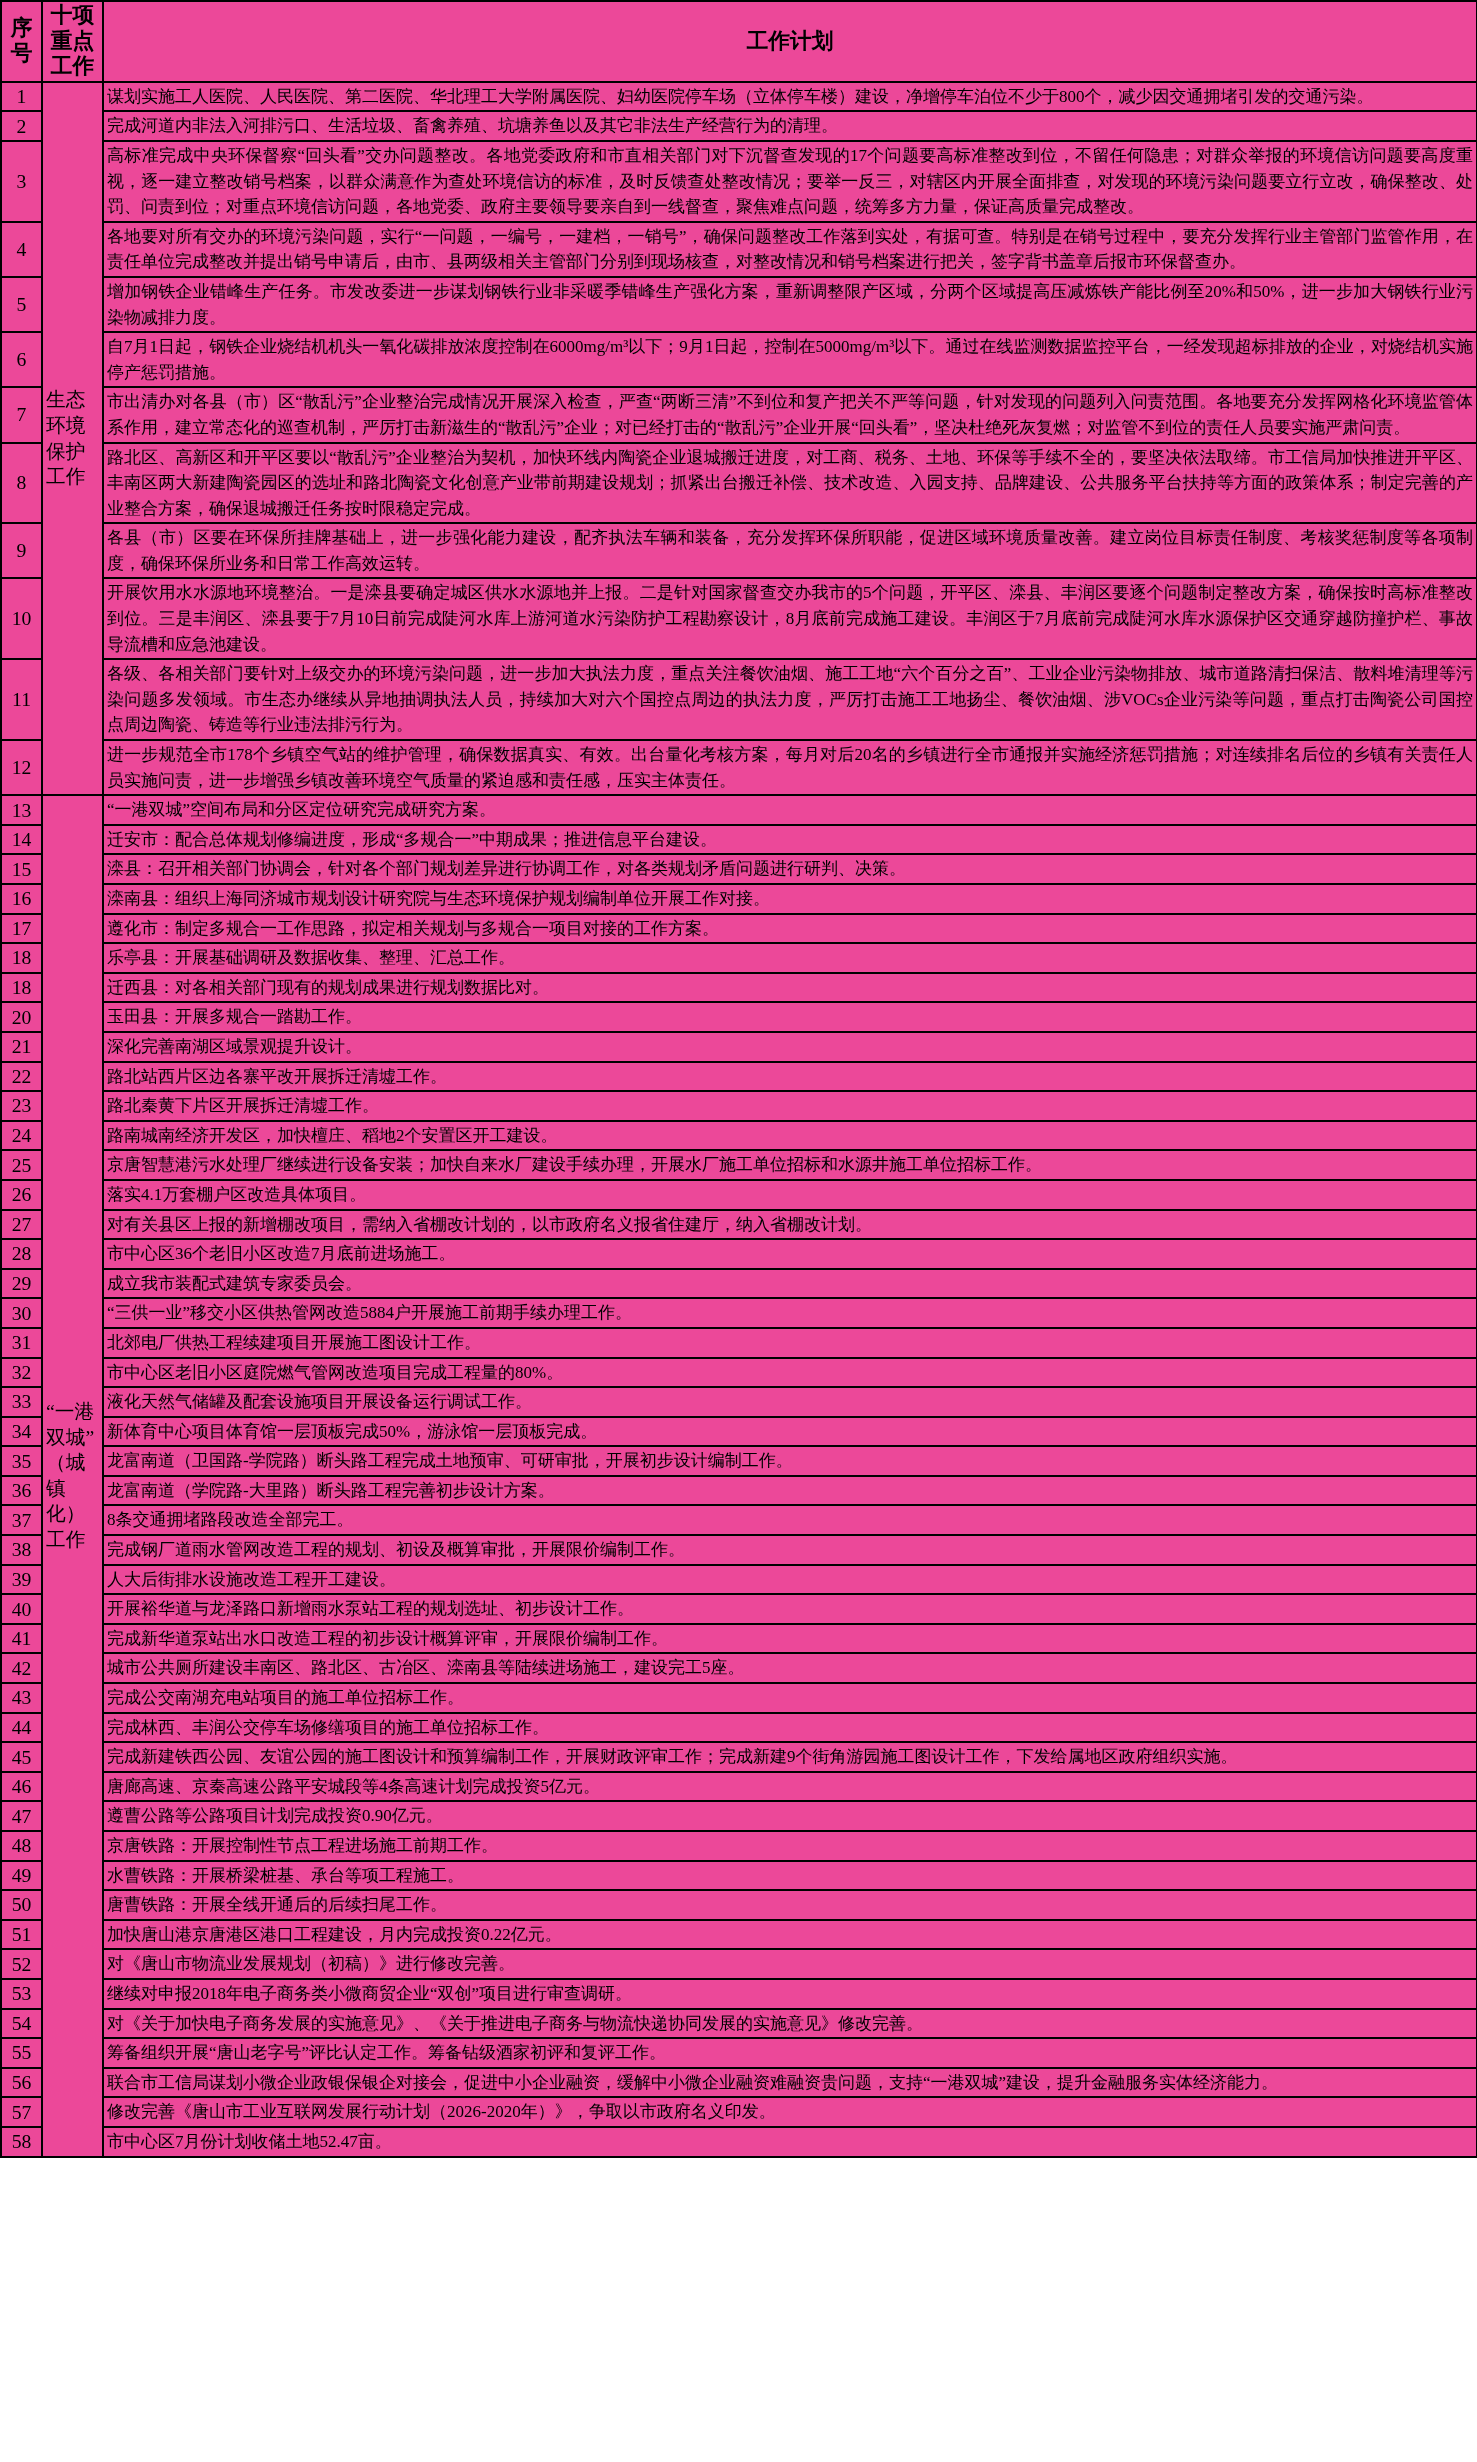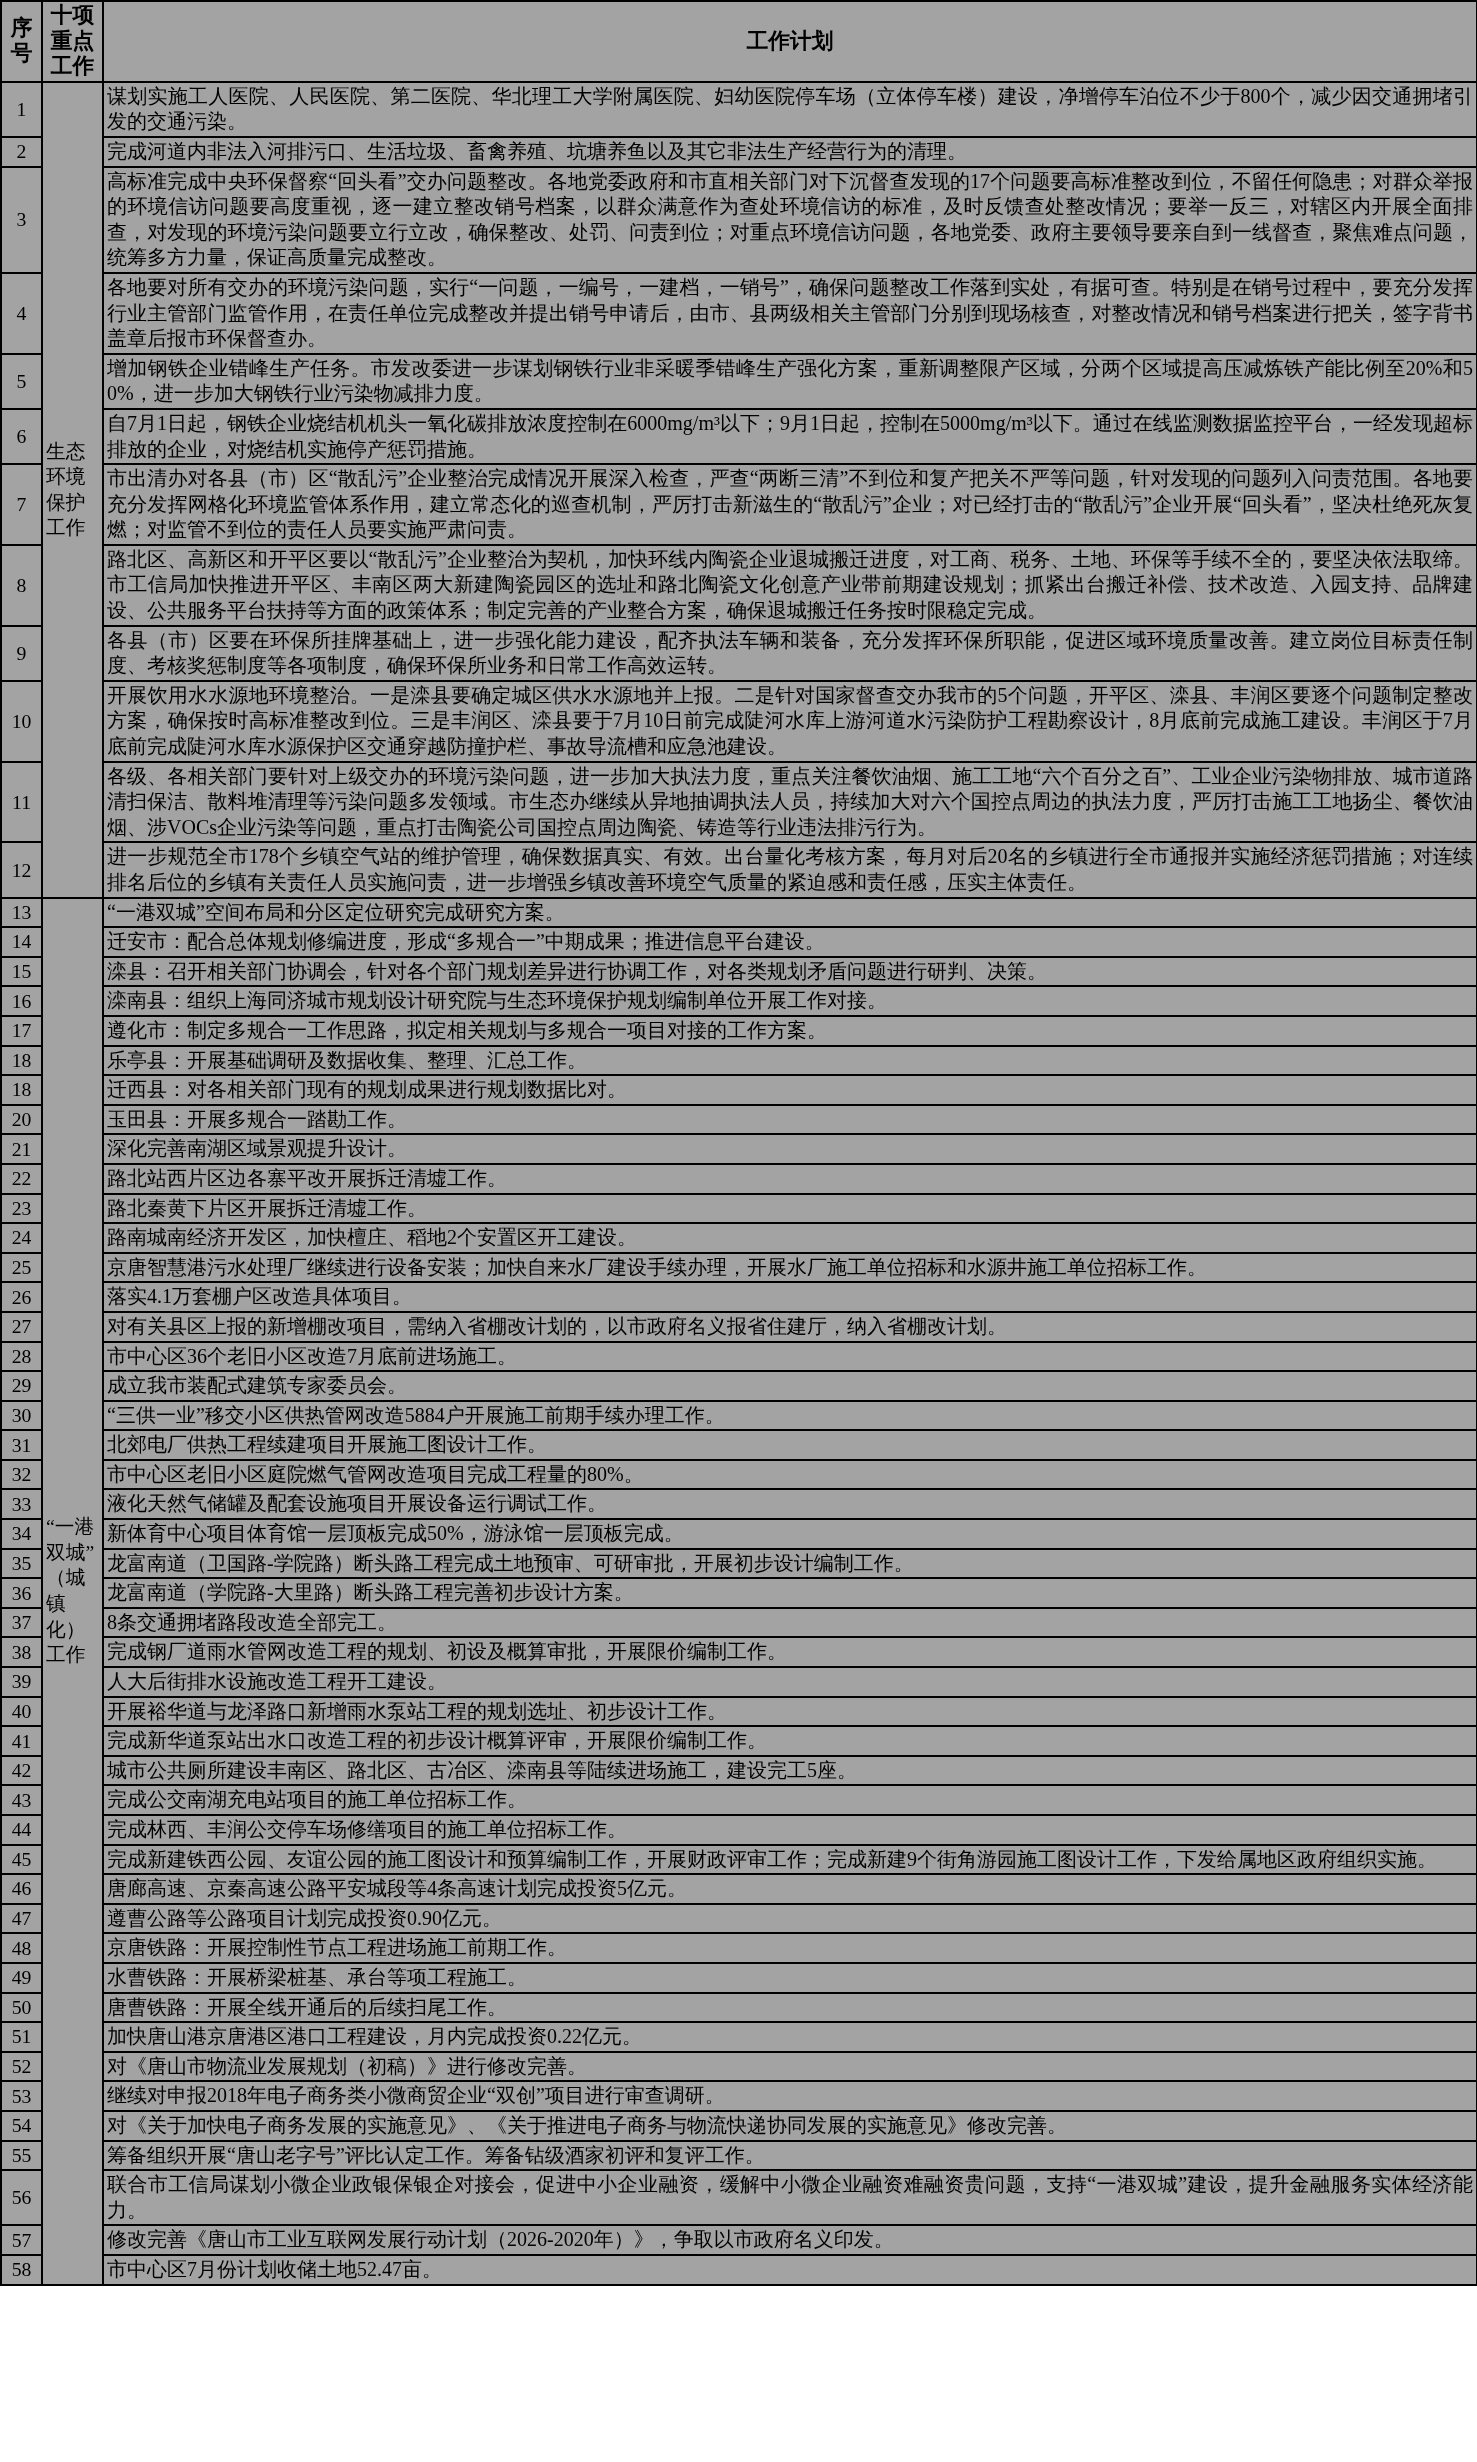--- a/index.html
+++ b/index.html
@@ -1,37 +1,37 @@
 <!DOCTYPE html>
 <html lang="zh"><head>
 <meta charset="utf-8">
 <style>
   html,body{margin:0;padding:0;background:#ffffff;}
   body{width:1478px;font-family:"Liberation Serif","DejaVu Serif",serif;color:#000;}
   table.workplan{
     width:1478px;height:1868px;
     border-collapse:collapse;table-layout:fixed;
-    background:#a3a3a3;
+    background:#ec4899;
   }
   table.workplan col.c-no{width:41px;}
   table.workplan col.c-cat{width:61px;}
   table.workplan th,table.workplan td{
     border:2px solid #000;
     vertical-align:middle;
     padding:1px 3px;
     box-sizing:border-box;
   }
   th.hdr{font-size:21.7px;font-weight:bold;text-align:center;height:55px;line-height:25.6px;padding:2px;}
   td.no-cell{font-size:19.7px;text-align:center;font-family:"Liberation Serif","DejaVu Serif",serif;}
   td.cat-cell{
     font-size:19.7px;line-height:25.6px;
     padding:0 1px;word-break:break-all;font-weight:normal;
   }
   td.plan-cell{
-    font-size:20px;line-height:25.6px;
+    font-size:17px;line-height:25.6px;
     text-align:justify;text-justify:inter-ideograph;
     word-break:break-all;
   }
 </style>
 </head>
 <body>
 
 <table class="workplan">
   <colgroup>
     <col class="c-no">

